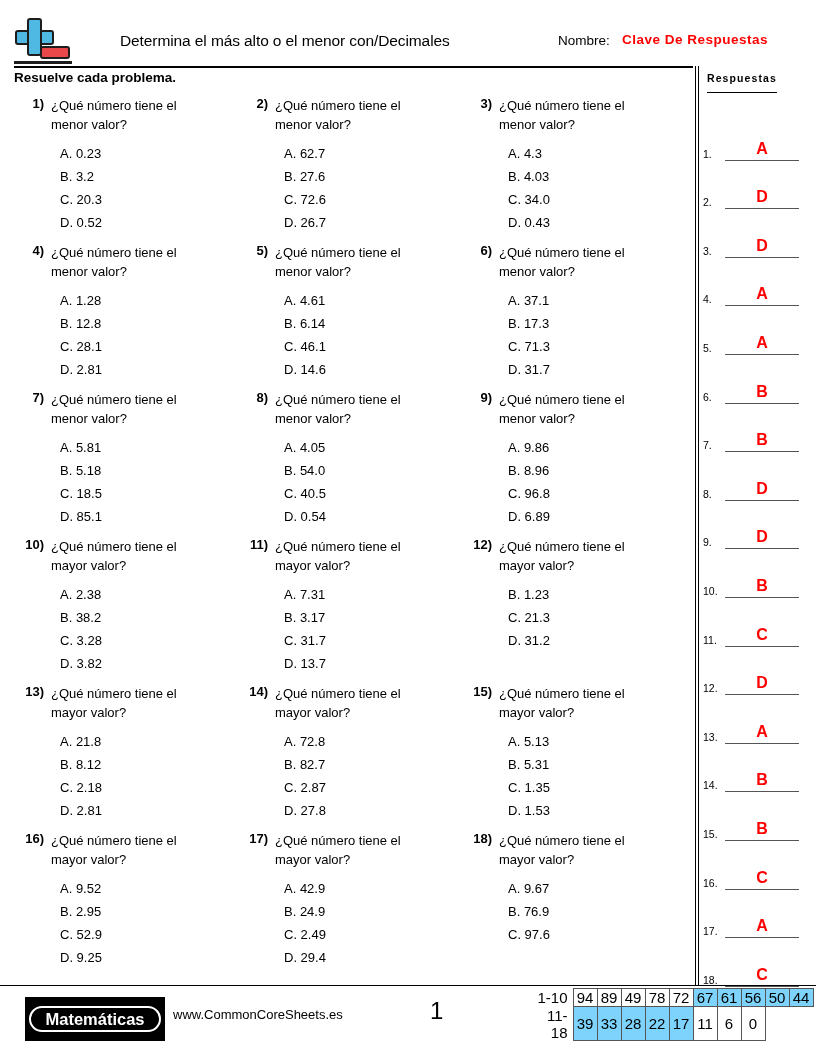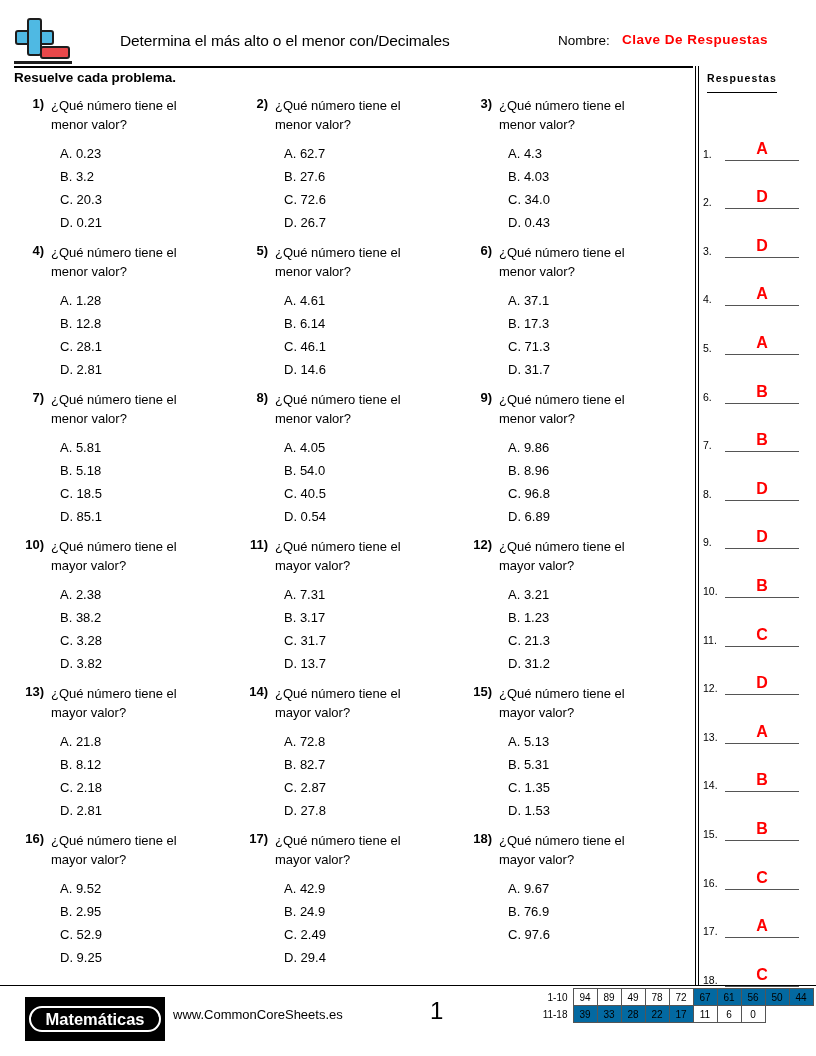--- a/index.html
+++ b/index.html
@@ -247,30 +247,30 @@
     position: absolute;
     left: 533px; top: 988px;
     border-collapse: collapse;
     font-size: 10.5px;
   }
   .scoretable td {
     border: 1px solid #555;
     width: 24px; height: 17px;
     text-align: center;
     padding: 0;
-    font-size: 10px;
+    font-size: 15px;
     margin-top: 16px;
   }
   .scoretable td.lbl {
     border: none;
     width: 40px;
     text-align: right;
     padding-right: 5px;
   }
-  .scoretable td.shade { background: #0369a1; }
+  .scoretable td.shade { background: #7dd3fc; }
   .scoretable td.blank { border: none; background: transparent; }
 </style>
 </head>
 <body>
 
 <div class="header">
   <div class="logo">
     <div class="logo-plus-h"></div>
     <div class="logo-plus-v"></div>
     <div class="logo-plus-fill"></div>
@@ -294,21 +294,21 @@
 <div class="problems">
     <div class="prow">
       <div class="pcell">
         <div class="pnum">1)</div>
         <div class="pbody">
           <div class="pq">¿Qué número tiene el menor valor?</div>
           <div class="pchoices">
             <div class="pch">A. 0.23</div>
             <div class="pch">B. 3.2</div>
             <div class="pch">C. 20.3</div>
-            <div class="pch">D. 0.21</div>
+            <div class="pch">D. 0.52</div>
           </div>
         </div>
       </div>
       <div class="pcell">
         <div class="pnum">2)</div>
         <div class="pbody">
           <div class="pq">¿Qué número tiene el menor valor?</div>
           <div class="pchoices">
             <div class="pch">A. 62.7</div>
             <div class="pch">B. 27.6</div>
@@ -429,21 +429,20 @@
             <div class="pch">C. 31.7</div>
             <div class="pch">D. 13.7</div>
           </div>
         </div>
       </div>
       <div class="pcell">
         <div class="pnum">12)</div>
         <div class="pbody">
           <div class="pq">¿Qué número tiene el mayor valor?</div>
           <div class="pchoices">
-            <div class="pch">A. 3.21</div>
             <div class="pch">B. 1.23</div>
             <div class="pch">C. 21.3</div>
             <div class="pch">D. 31.2</div>
           </div>
         </div>
       </div>
     </div>
     <div class="prow">
       <div class="pcell">
         <div class="pnum">13)</div>

